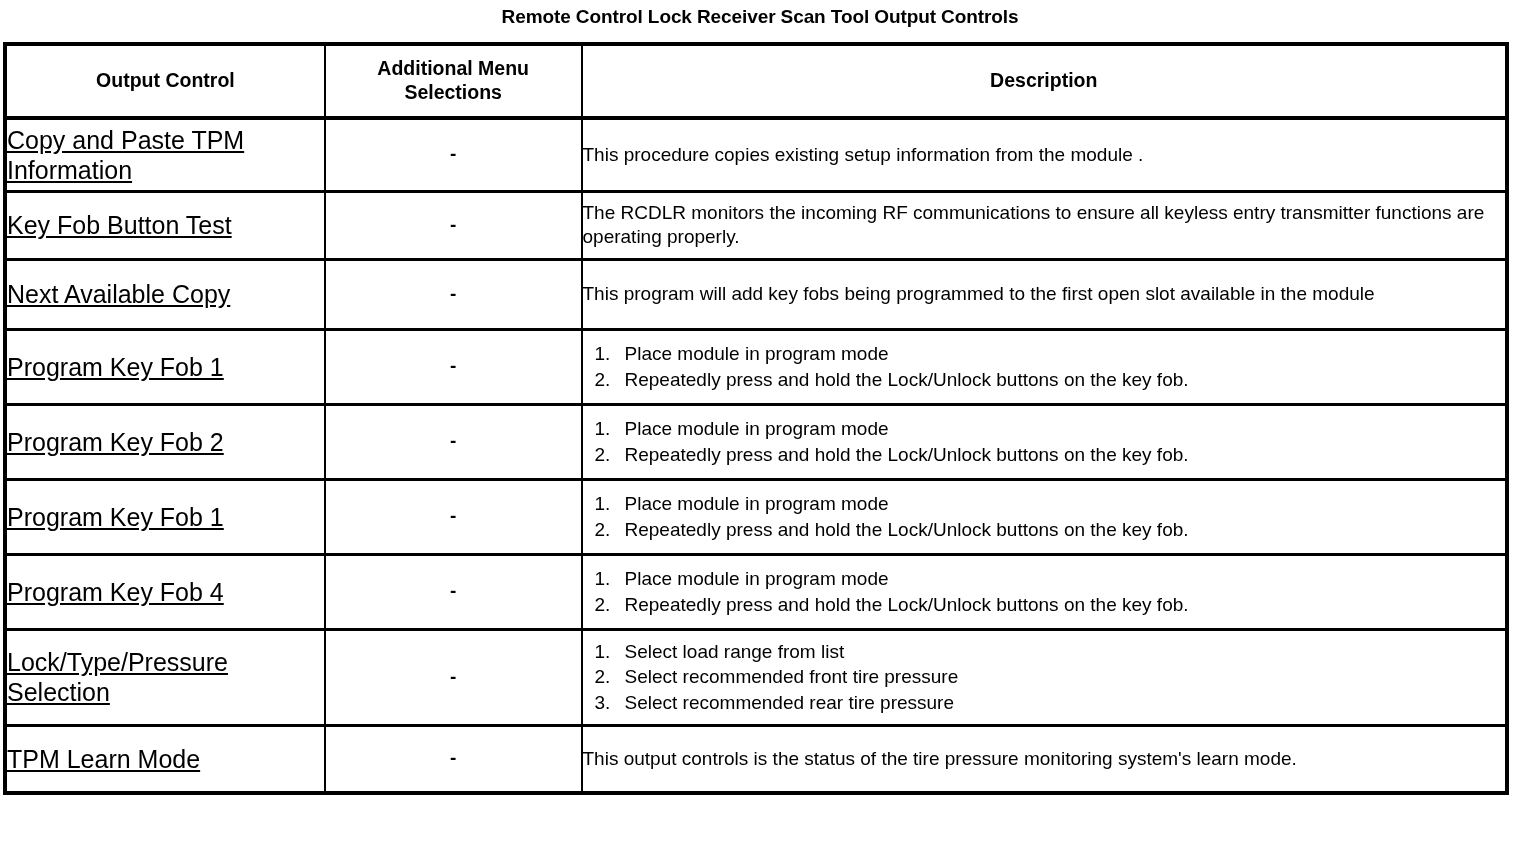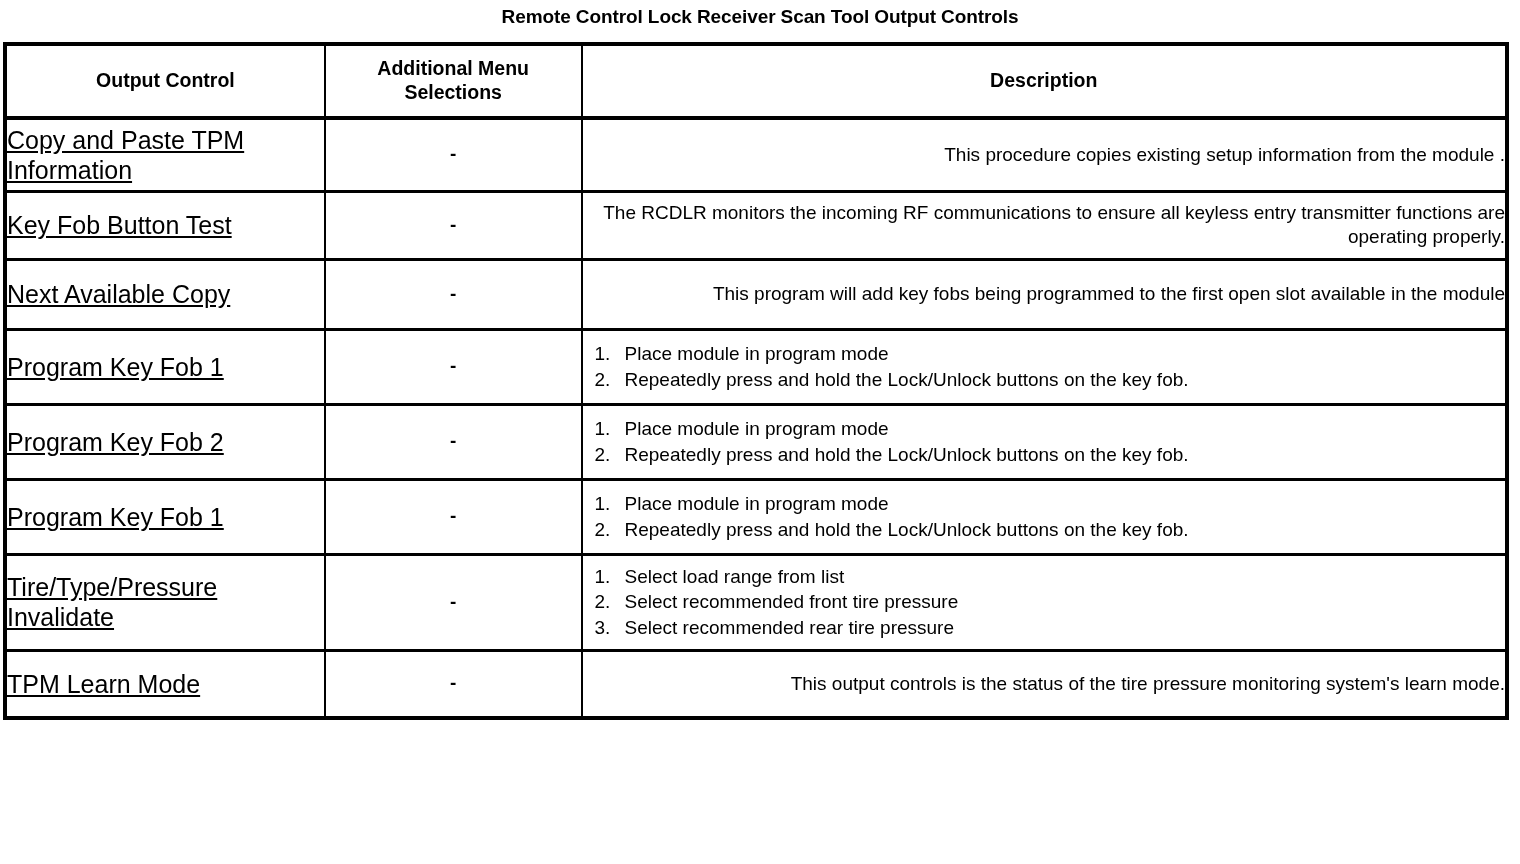--- a/index.html
+++ b/index.html
@@ -95,21 +95,20 @@
 
   .cell-desc {
     font-size: 19px;
     line-height: 1.26;
     padding: 6px 8px 6px 9px;
     text-align: left;
   }
 
   .desc-para {
     margin: 0;
-    text-align: right;
   }
 
   ol.desc-list {
     margin: 0;
     padding: 0;
     list-style: none;
   }
   ol.desc-list li {
     display: block;
     position: relative;
@@ -211,23 +210,33 @@
           <td class="cell-control">Program Key Fob 1</td>
           <td class="cell-menu">-</td>
           <td class="cell-desc">
             <ol class="desc-list">
               <li><span class="li-num">1.</span><span>Place module in program mode</span></li>
               <li><span class="li-num">2.</span><span>Repeatedly press and hold the Lock/Unlock buttons on the key fob.</span></li>
             </ol>
           </td>
         </tr>
 
+        <tr class="r-fob">
+          <td class="cell-control">Program Key Fob 4</td>
+          <td class="cell-menu">-</td>
+          <td class="cell-desc">
+            <ol class="desc-list">
+              <li><span class="li-num">1.</span><span>Place module in program mode</span></li>
+              <li><span class="li-num">2.</span><span>Repeatedly press and hold the Lock/Unlock buttons on the key fob.</span></li>
+            </ol>
+          </td>
+        </tr>
 
         <tr class="r-tire">
-          <td class="cell-control">Tire/Type/Pressure Invalidate</td>
+          <td class="cell-control">Lock/Type/Pressure Selection</td>
           <td class="cell-menu">-</td>
           <td class="cell-desc">
             <ol class="desc-list">
               <li><span class="li-num">1.</span><span>Select load range from list</span></li>
               <li><span class="li-num">2.</span><span>Select recommended front tire pressure</span></li>
               <li><span class="li-num">3.</span><span>Select recommended rear tire pressure</span></li>
             </ol>
           </td>
         </tr>
 

